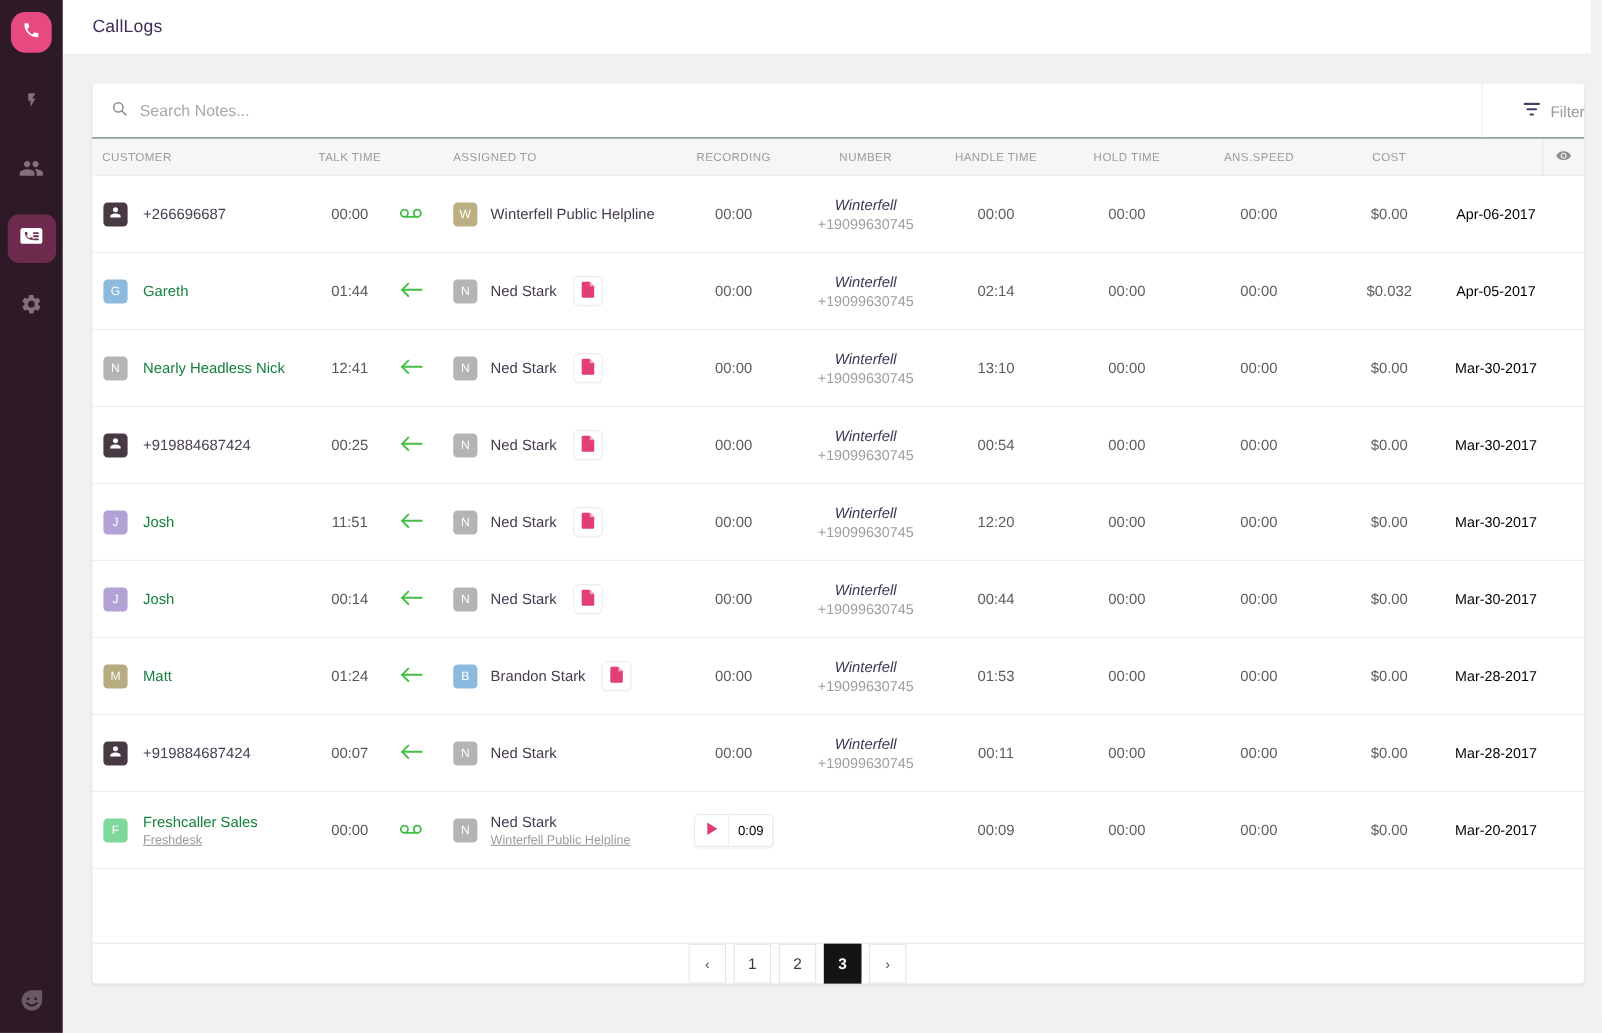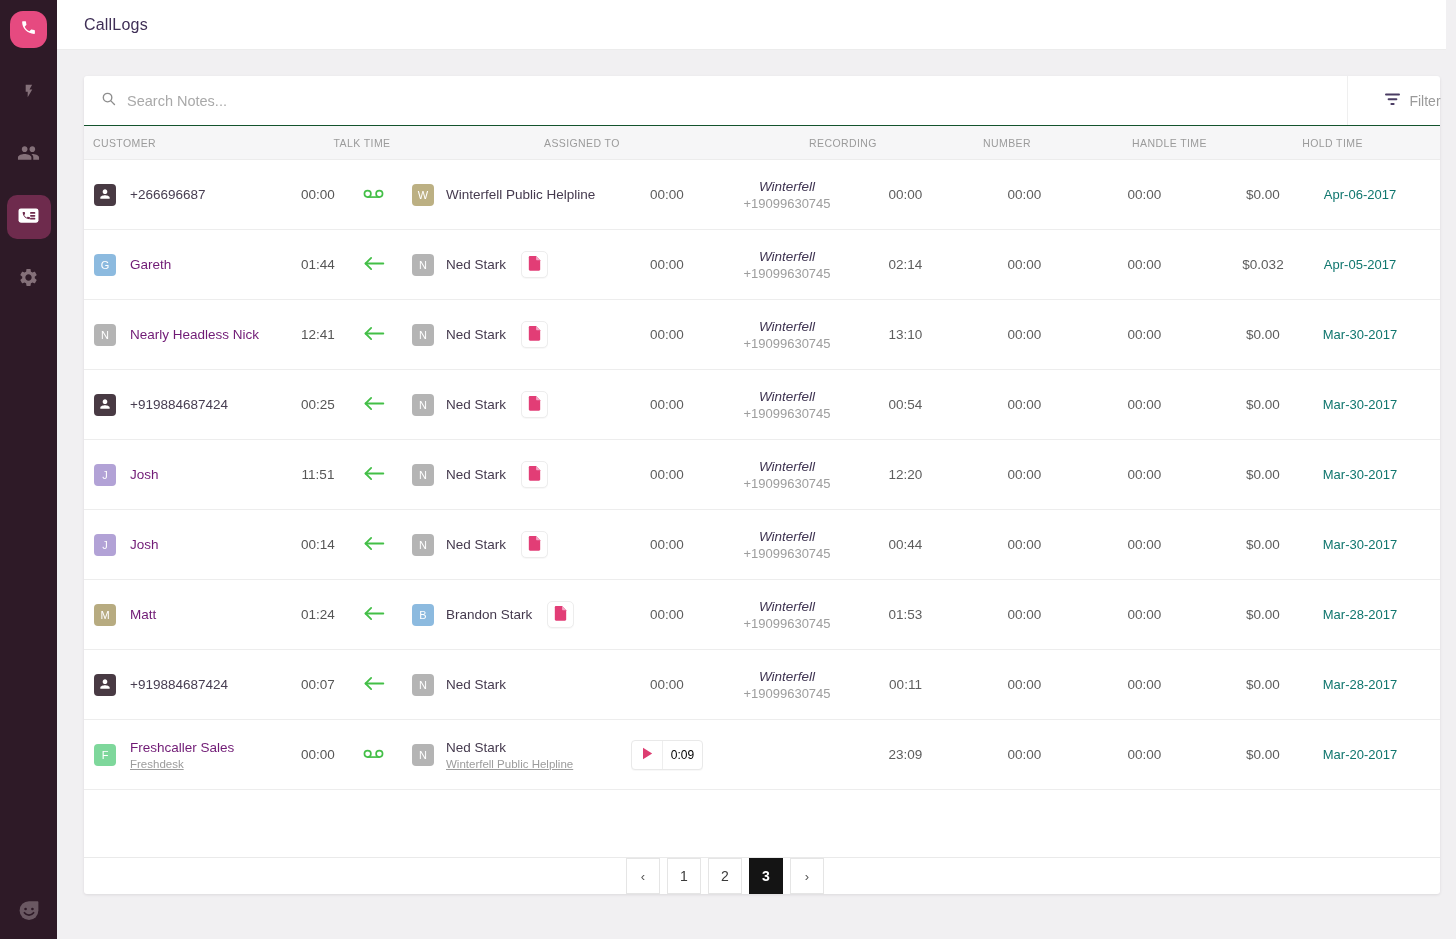--- a/index.html
+++ b/index.html
@@ -31,41 +31,41 @@
   .user-chevron { margin-right:10px; }
   
   .card { position:absolute; left:84px; top:76px; width:1356px; height:818px; background:#fff; border-radius:3px; box-shadow:0 1px 3px rgba(40,20,40,.10); }
   .toolbar { height:50px; display:flex; border-bottom:1px solid #14532d; }
   .search-box { flex:1; display:flex; align-items:center; padding-left:17px; }
   .search-box input { border:none; outline:none; font-size:14.5px; color:#555; margin-left:11px; width:600px; font-family:"Liberation Sans",sans-serif; background:transparent; }
   .search-box input::placeholder { color:#a9a9a9; }
   .filter-btn { width:93px; border-left:1px solid #efefef; display:flex; align-items:center; justify-content:center; gap:9px; color:#9a9a9a; font-size:14px; cursor:pointer;padding-left:38px; }
   
   .grid { display:grid; grid-template-columns:204px 60px 50px 205px 128px 112px 125px 113px 127px 110px 84px 38px; align-items:center; }
-  .thead { height:34px; background:#f6f6f7; border-bottom:1px solid #ececec; color:#9b9b9b; font-size:10.5px; letter-spacing:.4px;gap:44px; }
+  .thead { height:34px; background:#f6f6f7; border-bottom:1px solid #ececec; color:#9b9b9b; font-size:10.5px; letter-spacing:.4px; }
   .th { text-align:center; }
   .th.left { text-align:left; }
   .th.pad9 { padding-left:9px; }
   .th.pad14 { padding-left:14px; }
   .th-eye { height:34px; border-left:1px solid #e4e4e4; display:flex; align-items:center; justify-content:center; cursor:pointer; }
   .row { height:70px; border-bottom:1px solid #ededed; font-size:13.5px; color:#5d5d5d; background:#fff; }
   .cell-customer { display:flex; align-items:center; padding-left:10px; gap:14px; }
   .avatar { width:22px; height:22px; border-radius:4px; color:#fff; font-size:11px; display:flex; align-items:center; justify-content:center; flex:0 0 auto; }
   .cust-name { color:#473d51; }
-  .cust-name.link { color:#701a75; cursor:pointer; }
+  .cust-name.link { color:#15803d; cursor:pointer; }
   .sub { font-size:11.5px; color:#9c9c9c; margin-top:3px;text-decoration:underline; }
   .cell-center { text-align:center; }
   .talk { color:#565656; }
   .cell-dir { display:flex; justify-content:center; align-items:center; }
   .cell-assigned { display:flex; align-items:center; padding-left:14px; gap:12px; }
   .agent-name { color:#453a4e; }
   .note-box { width:27px; height:27px; border:1px solid #ededed; border-radius:5px; background:#fff; display:flex; align-items:center; justify-content:center; margin-left:3px; cursor:pointer; box-shadow:0 1px 1px rgba(0,0,0,.03); }
   .num-name { color:#3f3452;font-style:italic; }
   .num-phone { color:#9d9d9d; font-size:13px; margin-top:2px; }
-  .date { color:#0f766e; font-size:13px; }
+  .date { color:#000000; font-size:13px; }
   .player { width:72px; height:30px; border:1px solid #e9e9e9; border-radius:4px; background:#fff; display:flex; align-items:stretch; margin:0 auto; cursor:pointer; box-shadow:0 1px 1px rgba(0,0,0,.03); }
   .player .play { flex:0 0 31px; display:flex; align-items:center; justify-content:center; border-right:1px solid #eee; }
   .player .ptime { flex:1; display:flex; align-items:center; justify-content:center; font-size:12px; color:#000000; }
   
   .pagination { position:absolute; left:0; right:0; bottom:0; height:37px; border-top:1px solid #eaeaea; display:flex; align-items:stretch; justify-content:center; gap:7px; padding-right:74px; }
   .page-btn { min-width:34px; border:1px solid #e5e5e5; background:#fff; display:flex; align-items:center; justify-content:center; font-size:14px; color:#3a3a3a; cursor:pointer; }
   .page-btn.nav { color:#555; font-size:13px; }
   .page-btn.active { background:#141414; border-color:#141414; color:#fff; font-weight:bold; }
 </style>
 </head>
@@ -503,21 +503,21 @@
           <div class="player">
             <div class="play">
               <span class="icn"><svg width="11" height="13" viewBox="0 0 11 13" fill="#dd3d71">
                   <path d="M1 .8l9.2 5.7L1 12.2z"></path>
                 </svg></span>
             </div>
             <div class="ptime">0:09</div>
           </div>
         </div>
         <div class="cell-center"></div>
-        <div class="cell-center">23:09</div>
+        <div class="cell-center">00:09</div>
         <div class="cell-center">00:00</div>
         <div class="cell-center">00:00</div>
         <div class="cell-center">$0.00</div>
         <div class="cell-center date">Mar-20-2017</div>
         <div></div>
       </div>
     </div>
 
   <div class="pagination">
     <div class="page-btn nav">‹</div>

